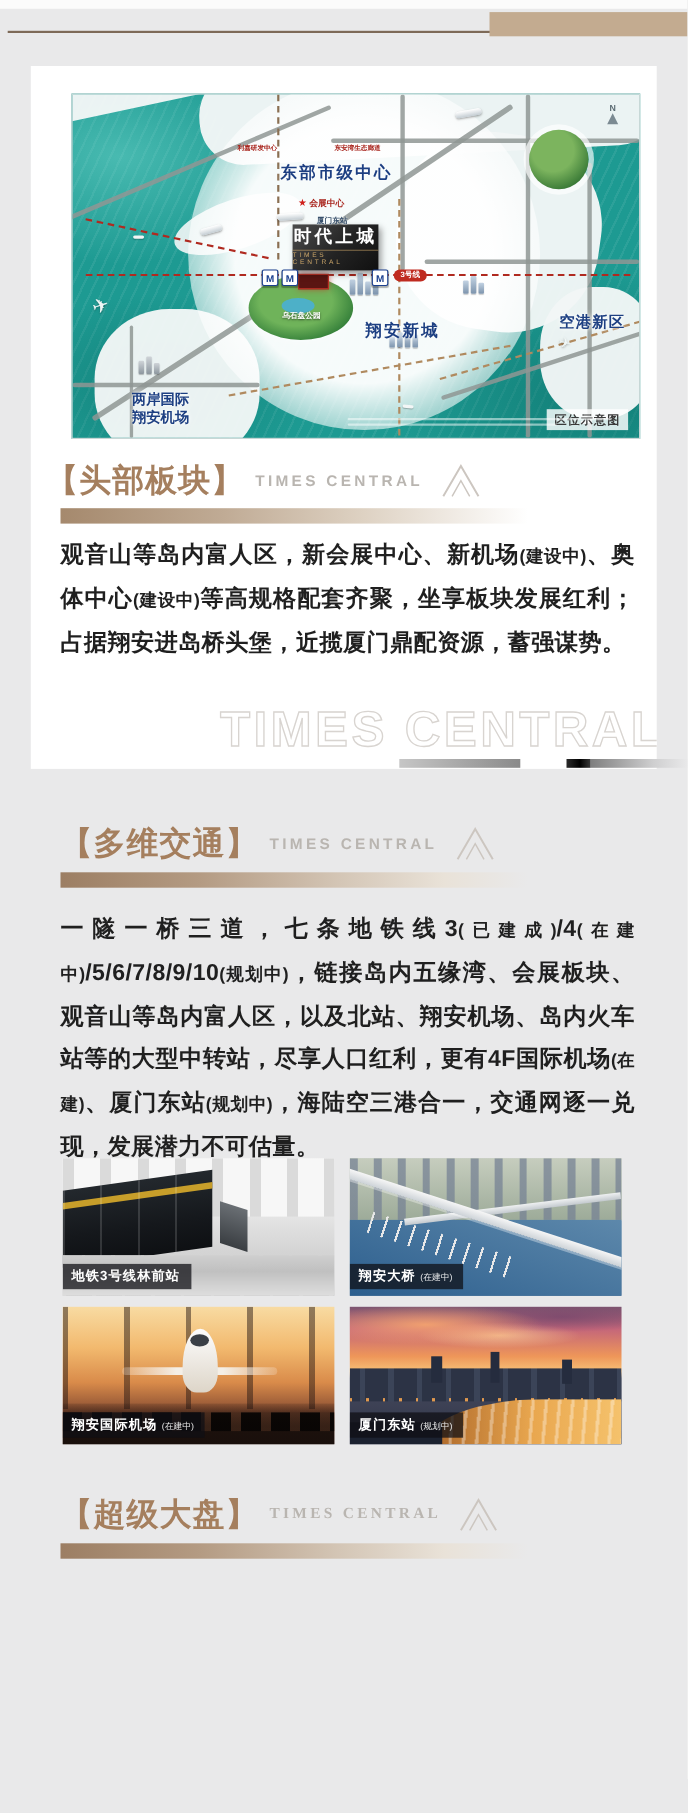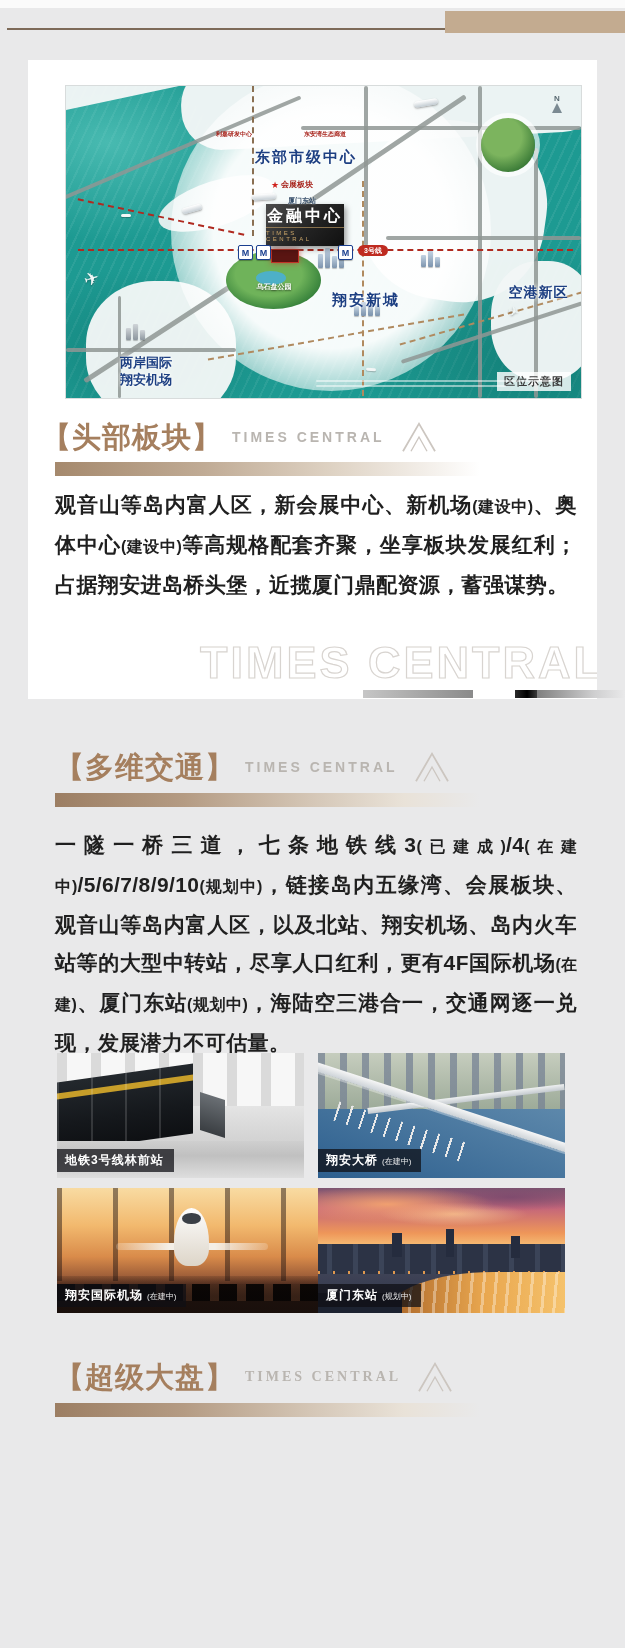--- a/index.html
+++ b/index.html
@@ -107,21 +107,21 @@
                linear-gradient(180deg,#c6cdbe,#9dab99);}
   .pb-water{position:absolute;left:0;bottom:0;width:100%;height:55%;background:linear-gradient(200deg,#5d88ab,#2d5f8e);}
   .pb-bridge{position:absolute;left:-12%;top:42%;width:132%;height:9px;transform:rotate(18deg);
     background:linear-gradient(180deg,#f6f6f6,#ccd2d7);box-shadow:0 2px 0 rgba(255,255,255,.35);}
   .pb-ramp{position:absolute;left:20%;top:34%;width:80%;height:6px;transform:rotate(-7deg);
     background:linear-gradient(180deg,#eef0f1,#c3c9ce);}
   .pb-piers{position:absolute;left:6%;top:55%;width:55%;height:16%;transform:rotate(18deg);
     background:repeating-linear-gradient(90deg,#e8e8e8 0 2px,transparent 2px 13px);}
 
   
-  .p-airport{background:linear-gradient(180deg,#f8dba2 0%,#f2b96e 30%,#d98b4a 55%,#8a4f33 76%,#3c2820 100%);padding-left:20px;}
+  .p-airport{background:linear-gradient(180deg,#f8dba2 0%,#f2b96e 30%,#d98b4a 55%,#8a4f33 76%,#3c2820 100%);}
   .pa-body{position:absolute;left:44%;top:16%;width:13%;height:46%;border-radius:50% 50% 40% 40%/60% 60% 30% 30%;
     background:linear-gradient(180deg,#fdfdfd,#ddd5c8);}
   .pa-shield{position:absolute;left:47%;top:20%;width:7%;height:9%;border-radius:50%;background:#3a3f46;}
   .pa-wings{position:absolute;left:22%;top:44%;width:57%;height:7px;border-radius:4px;
     background:linear-gradient(90deg,rgba(250,248,244,.2),#f4efe7 35%,#f4efe7 65%,rgba(250,248,244,.2));}
   .pa-mullions{position:absolute;left:0;top:0;width:100%;height:74%;
     background:repeating-linear-gradient(90deg,rgba(40,25,20,.5) 0 5px,transparent 5px 56px);}
   .pa-seats{position:absolute;left:0;bottom:0;width:100%;height:30%;
     background:linear-gradient(180deg,rgba(30,18,14,.15),rgba(22,13,10,.92) 55%);}
   .pa-seatrow{position:absolute;left:0;bottom:10%;width:100%;height:13%;
@@ -208,21 +208,21 @@
           <div class="bld" style="height:12px;"></div>
       </div>
       <div class="abs bcluster" style="left:60px;top:238px;height:16px;">
         <div class="bld gray" style="height:12px;"></div>
           <div class="bld gray" style="height:16px;"></div>
           <div class="bld gray" style="height:10px;"></div>
       </div>
 
       <div class="abs site-block" style="left:205px;top:163px;width:26px;height:12px;"></div>
       <div class="abs logo-box" style="left:200px;top:118px;width:78px;height:42px;">
-        <div class="logo-cn">金融中心</div>
+        <div class="logo-cn">时代上城</div>
         <div class="logo-en">TIMES CENTRAL</div>
       </div>
 
       <div class="abs micon" style="left:172px;top:159px;">M</div>
       <div class="abs micon" style="left:190px;top:159px;">M</div>
       <div class="abs micon" style="left:272px;top:159px;">M</div>
       <div class="abs linepill" style="left:292px;top:159px;">3号线</div>
 
       <div class="abs train" style="left:348px;top:14px;transform:rotate(-10deg);"></div>
       <div class="abs train" style="left:186px;top:108px;transform:rotate(-4deg);"></div>
@@ -231,21 +231,21 @@
       <div class="abs boat" style="left:300px;top:282px;transform:rotate(6deg);"></div>
       <div class="abs boat" style="left:462px;top:296px;transform:rotate(-8deg);"></div>
       <div class="abs plane" style="left:18px;top:182px;font-size:18px;transform:rotate(-18deg);">✈</div>
       <div class="abs plane" style="left:442px;top:218px;font-size:13px;transform:rotate(15deg);">✈</div>
 
       <div class="abs redlabel" style="left:150px;top:44px;font-size:6px;">利嘉研发中心</div>
       <div class="abs redlabel" style="left:238px;top:44px;font-size:6px;">东安湾生态廊道</div>
       <div class="abs maplabel" style="left:165px;top:62px;width:150px;font-size:15px;letter-spacing:2px;">东部市级中心</div>
       <div class="abs" style="left:205px;top:93px;display:flex;align-items:center;gap:2px;">
         <span class="star" style="font-size:9px;">★</span>
-        <span class="redlabel" style="font-size:8px;">会展板块</span>
+        <span class="redlabel" style="font-size:8px;">会展中心</span>
       </div>
       <div class="abs smalldark" style="left:222px;top:110px;">厦门东站</div>
       <div class="abs maplabel" style="left:240px;top:205px;width:120px;font-size:15px;letter-spacing:2px;">翔安新城</div>
       <div class="abs maplabel" style="left:420px;top:198px;width:105px;font-size:14px;letter-spacing:1px;">空港新区</div>
       <div class="abs maplabel" style="left:35px;top:268px;width:90px;font-size:13px;line-height:17px;">
         <div>两岸国际</div>
         <div>翔安机场</div>
       </div>
 
       <div class="abs compass" style="left:486px;top:8px;">

